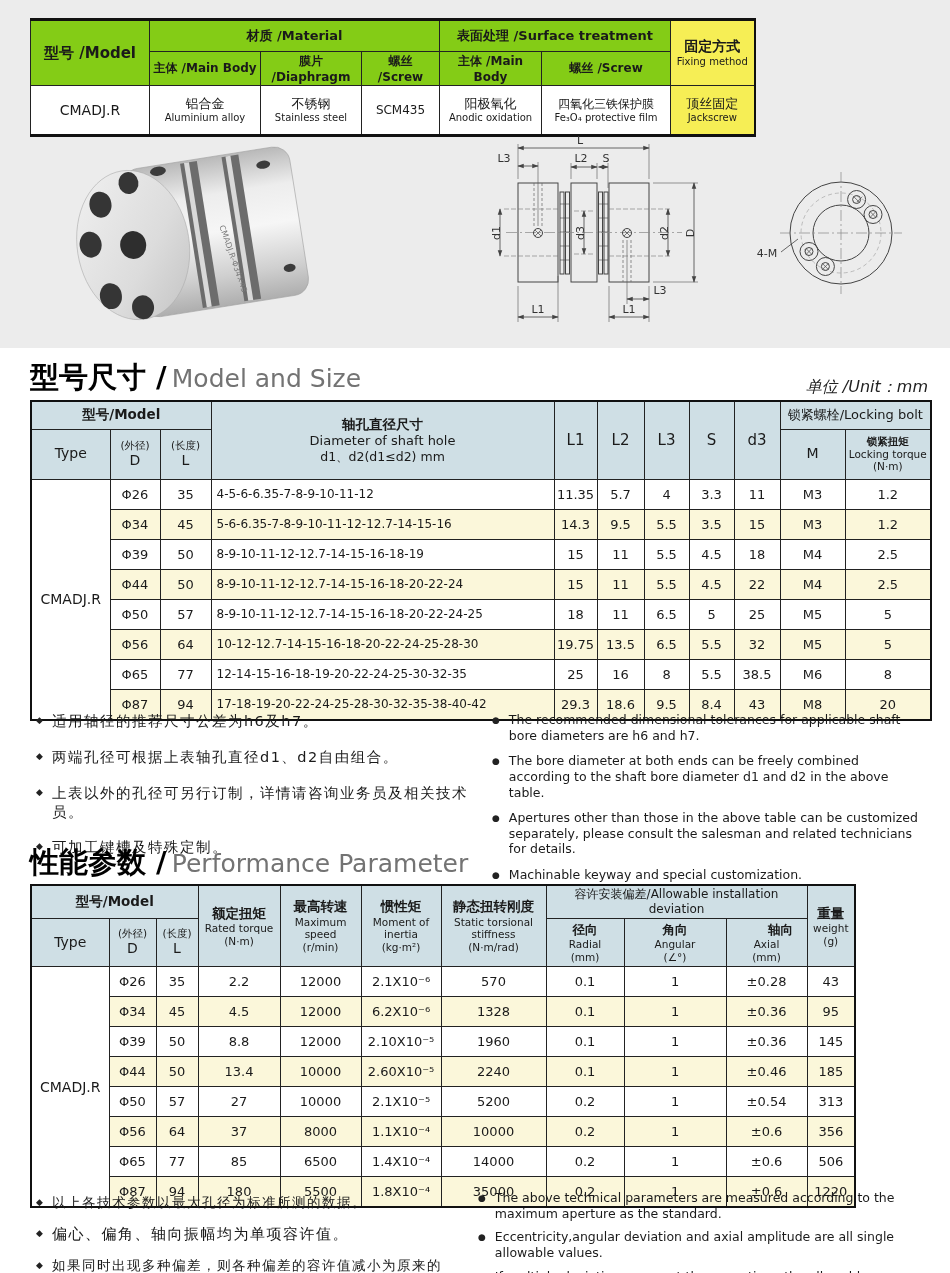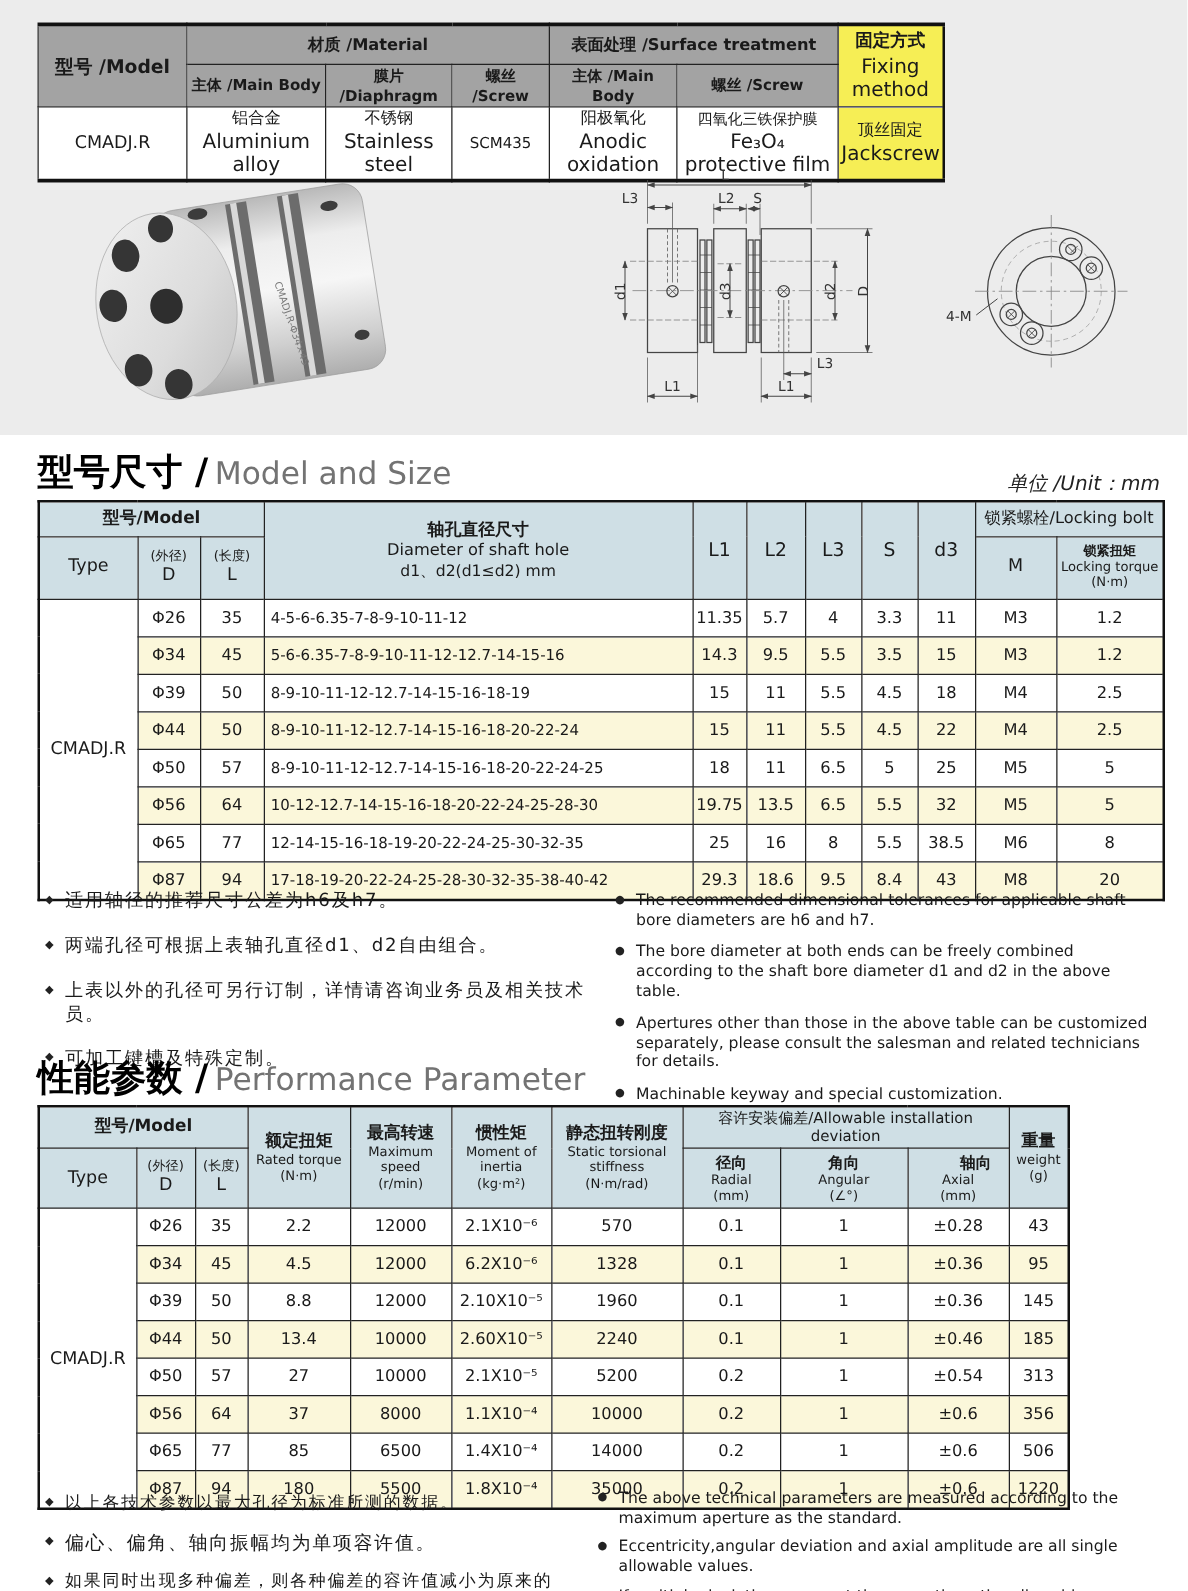--- a/index.html
+++ b/index.html
@@ -4,26 +4,26 @@
 <style>
   html,body{margin:0;padding:0;}
   body{width:950px;height:1273px;background:#ffffff;font-family:"DejaVu Sans",sans-serif;color:#1a1a1a;position:relative;overflow:hidden;}
   .abs{position:absolute;}
   .gray-band{position:absolute;top:0;left:0;width:950px;height:348px;background:#ececec;}
 
   
   table{border-collapse:collapse;table-layout:fixed;}
   .spec-table{width:724px;border-top:3px solid #111;border-bottom:3px solid #111;border-left:1px solid #111;border-right:2px solid #111;background:#fff;}
   .spec-table th,.spec-table td{border:1px solid #222;text-align:center;vertical-align:middle;padding:1px 2px;overflow:hidden;}
-  .spec-table th{background:#a3a3a3;font-weight:bold;font-size:12px;}
+  .spec-table th{background:#84cc16;font-weight:bold;font-size:12px;}
   .spec-table th.big{font-size:15px;}
   .spec-table td{background:#fff;font-size:12px;height:46px;}
   .spec-table .yellow{background:#f6ee55;}
   .cellcn{font-size:13px;line-height:1.25;}
-  .cellen{font-size:16px;line-height:1.2;font-weight:normal;text-align:center;}
+  .cellen{font-size:10px;line-height:1.2;font-weight:normal;text-align:center;}
 
   
   .sec-title{white-space:nowrap;}
   .sec-title .cn{font-size:29px;font-weight:bold;color:#000000;}
   .sec-title .en{font-size:25px;color:#737373;font-weight:normal;}
   .unit-label{font-size:16px;color:#222;font-style:italic;}
 
   
   .data-table{border:2px solid #111;background:#fff;}
   .data-table th,.data-table td{border:1px solid #222;text-align:center;vertical-align:middle;padding:1px 2px;overflow:hidden;}

